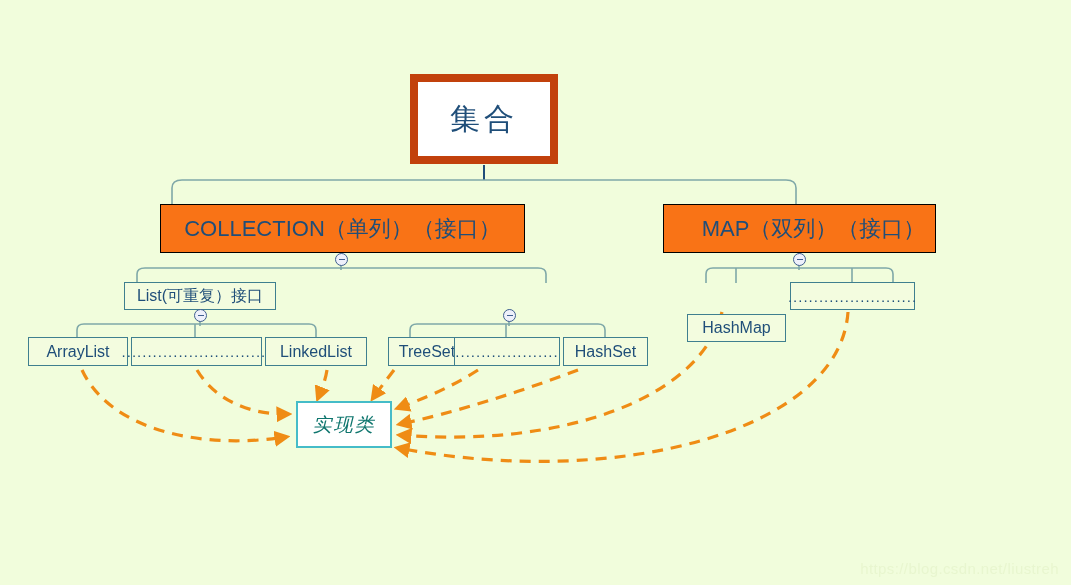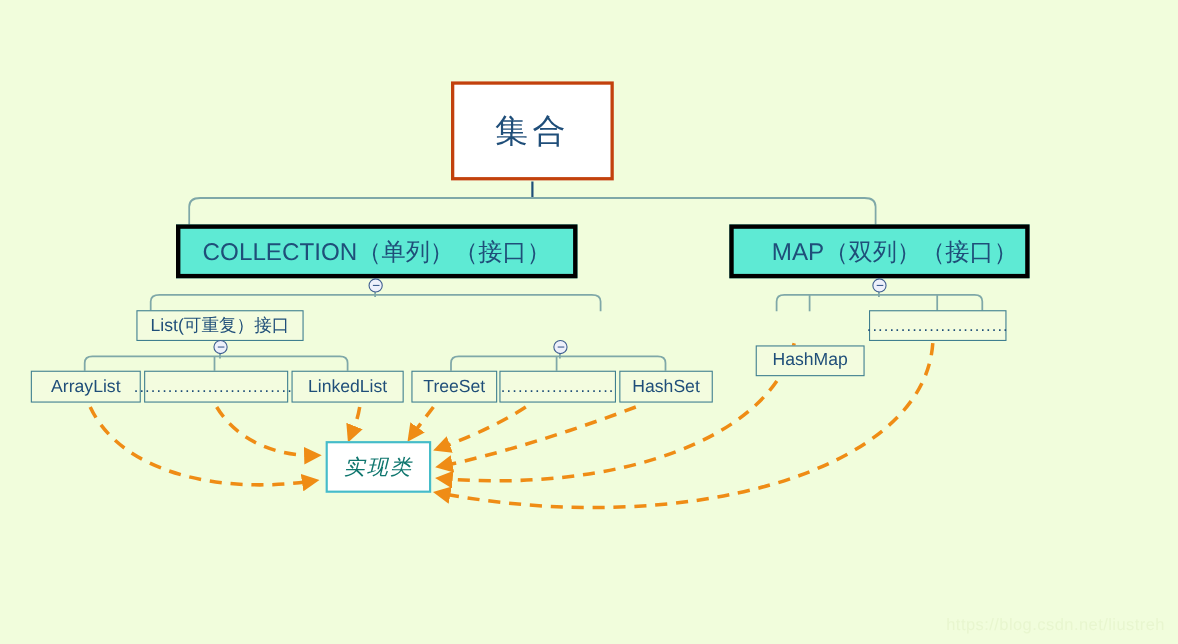--- a/index.html
+++ b/index.html
@@ -33,28 +33,28 @@
     display: flex;
     align-items: center;
     justify-content: center;
     text-align: center;
     color: #1f4e79;
     white-space: nowrap;
   }
   
   .node.root {
     background: #ffffff;
-    border: 3px solid #c2410c;
+    border: 8px solid #c2410c;
     font-size: 30px;
     letter-spacing: 4px;
   }
   
   .node.lvl2 {
-    background: #5eead4;
-    border: 4px solid #000000;
+    background: #f97316;
+    border: 1px solid #000000;
     font-size: 22px;
   }
   
   .node.lvl3 {
     background: #f3fcdf;
     border: 1.5px solid #3f7f8f;
     font-size: 16px;
   }
   
   .node.leaf {
@@ -192,21 +192,21 @@
 
   <div class="node leaf" style="left:28px; top:337px; width:100px; height:29px;">
     <span>ArrayList</span>
   </div>
   <div class="node leaf dots" style="left:131px; top:337px; width:131px; height:29px;">
     <span>.............................</span>
   </div>
   <div class="node leaf" style="left:265px; top:337px; width:102px; height:29px;">
     <span>LinkedList</span>
   </div>
-  <div class="node leaf" style="left:374px; top:337px; width:78px; height:29px;">
+  <div class="node leaf" style="left:388px; top:337px; width:78px; height:29px;">
     <span>TreeSet</span>
   </div>
   <div class="node leaf dots" style="left:454px; top:337px; width:106px; height:29px;">
     <span>....................</span>
   </div>
   <div class="node leaf" style="left:563px; top:337px; width:85px; height:29px;">
     <span>HashSet</span>
   </div>
 
   <div class="node impl" style="left:296px; top:401px; width:96px; height:47px;">

